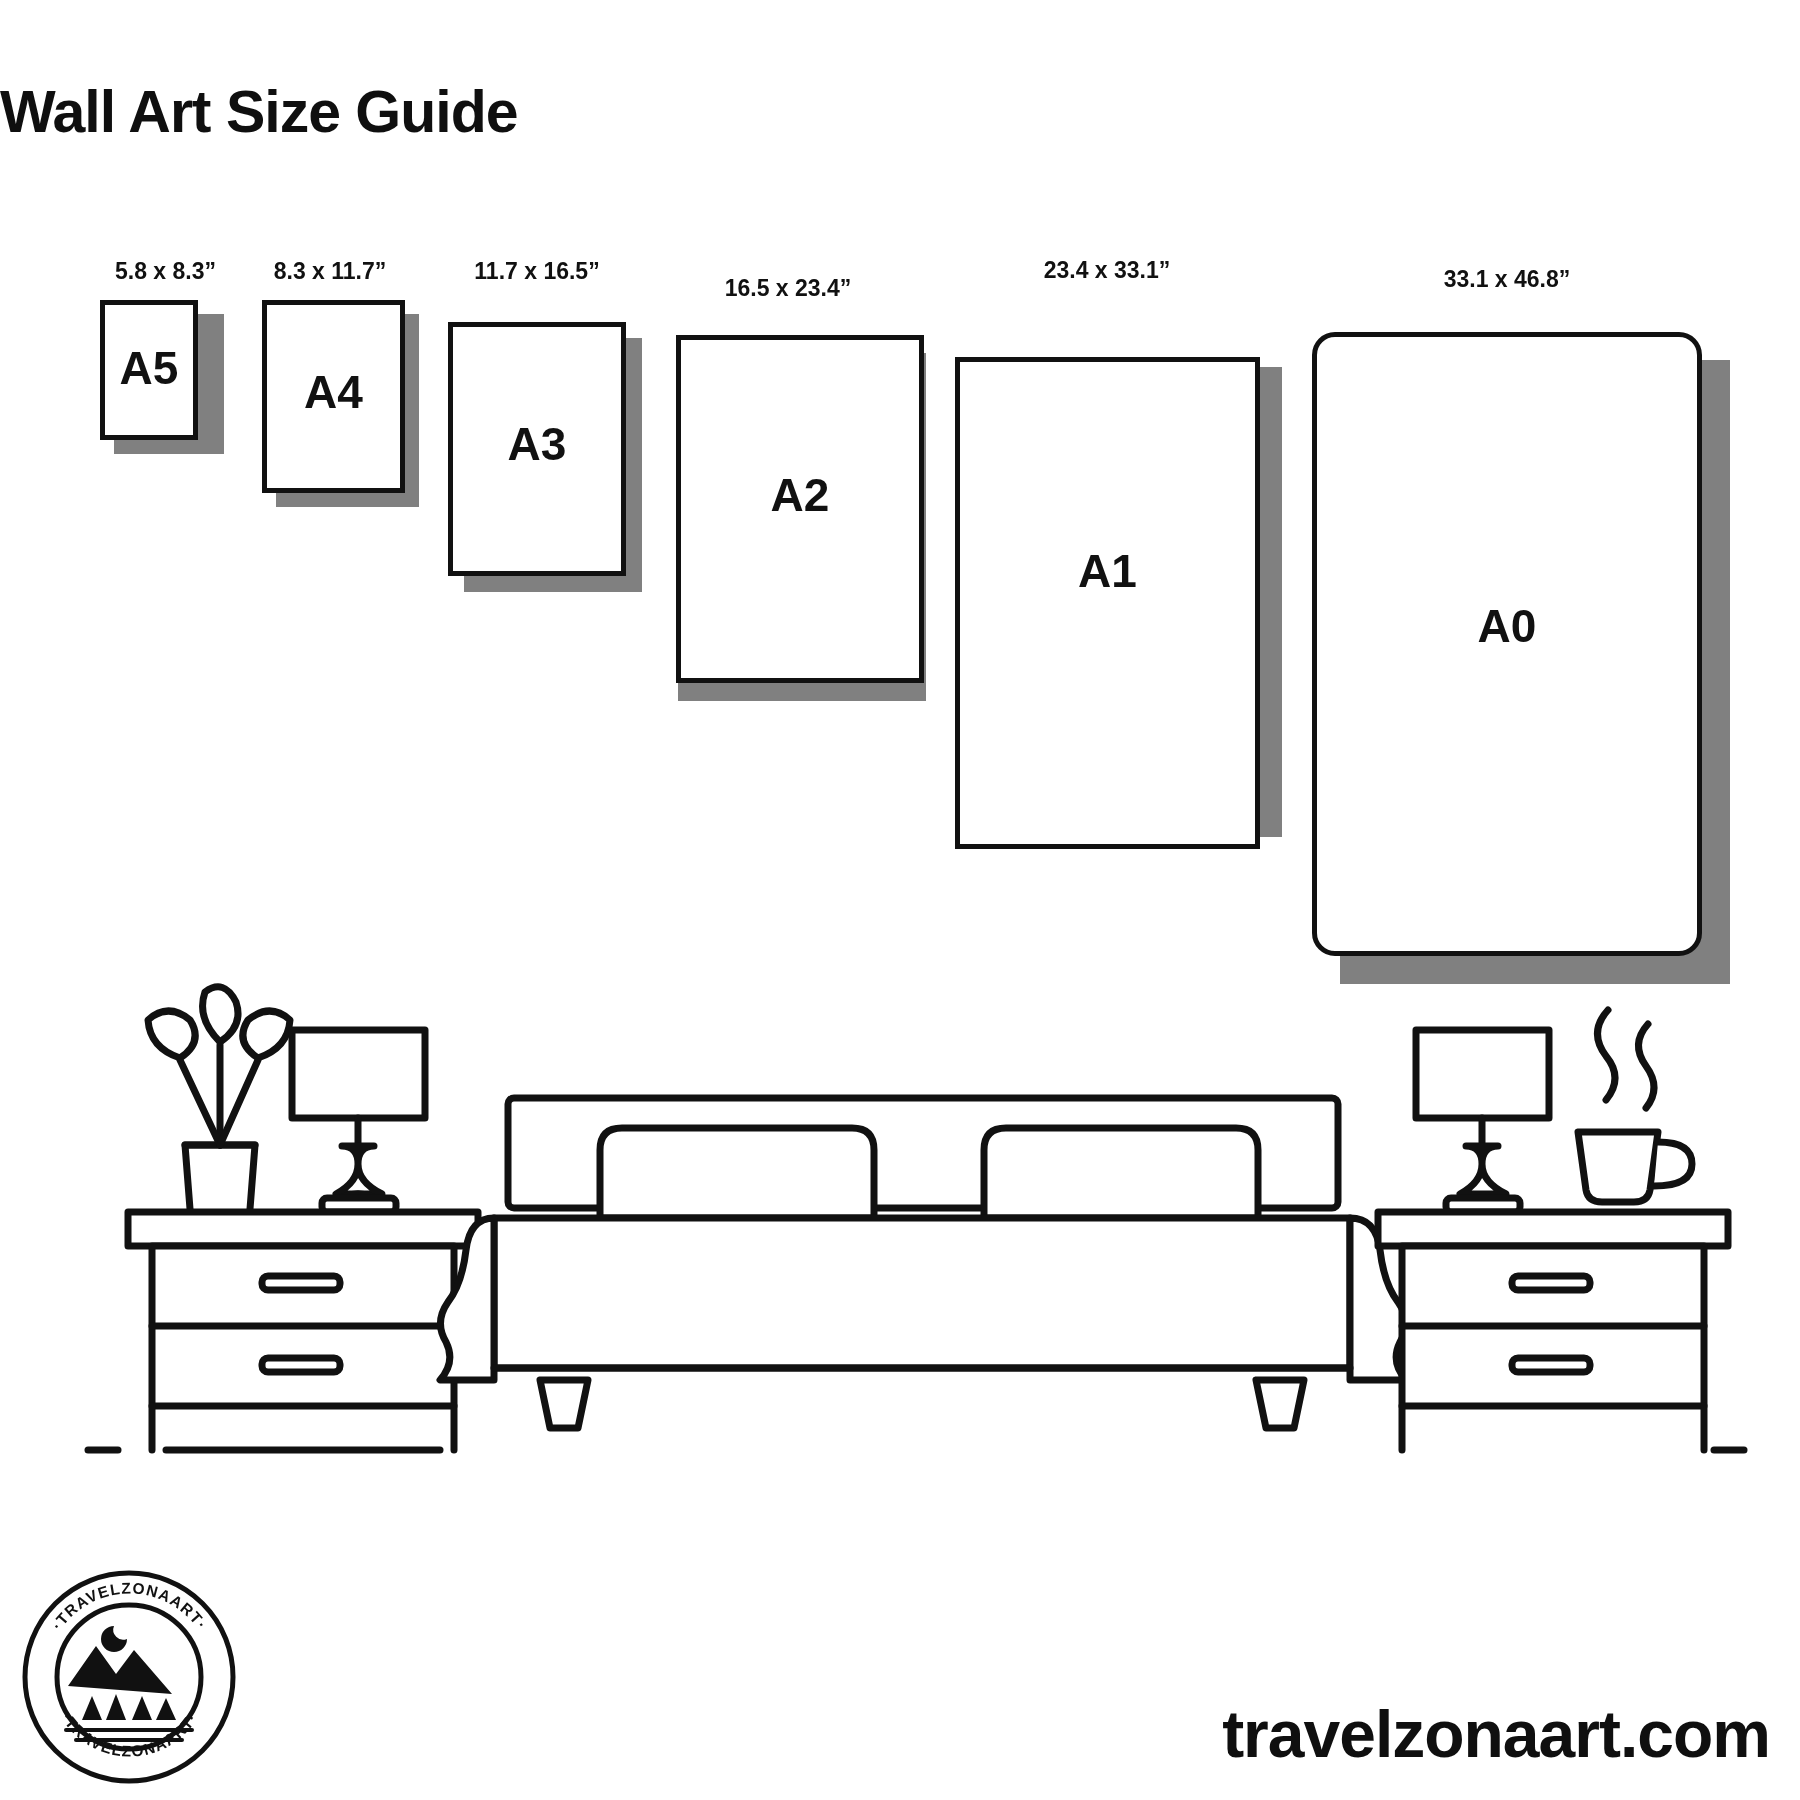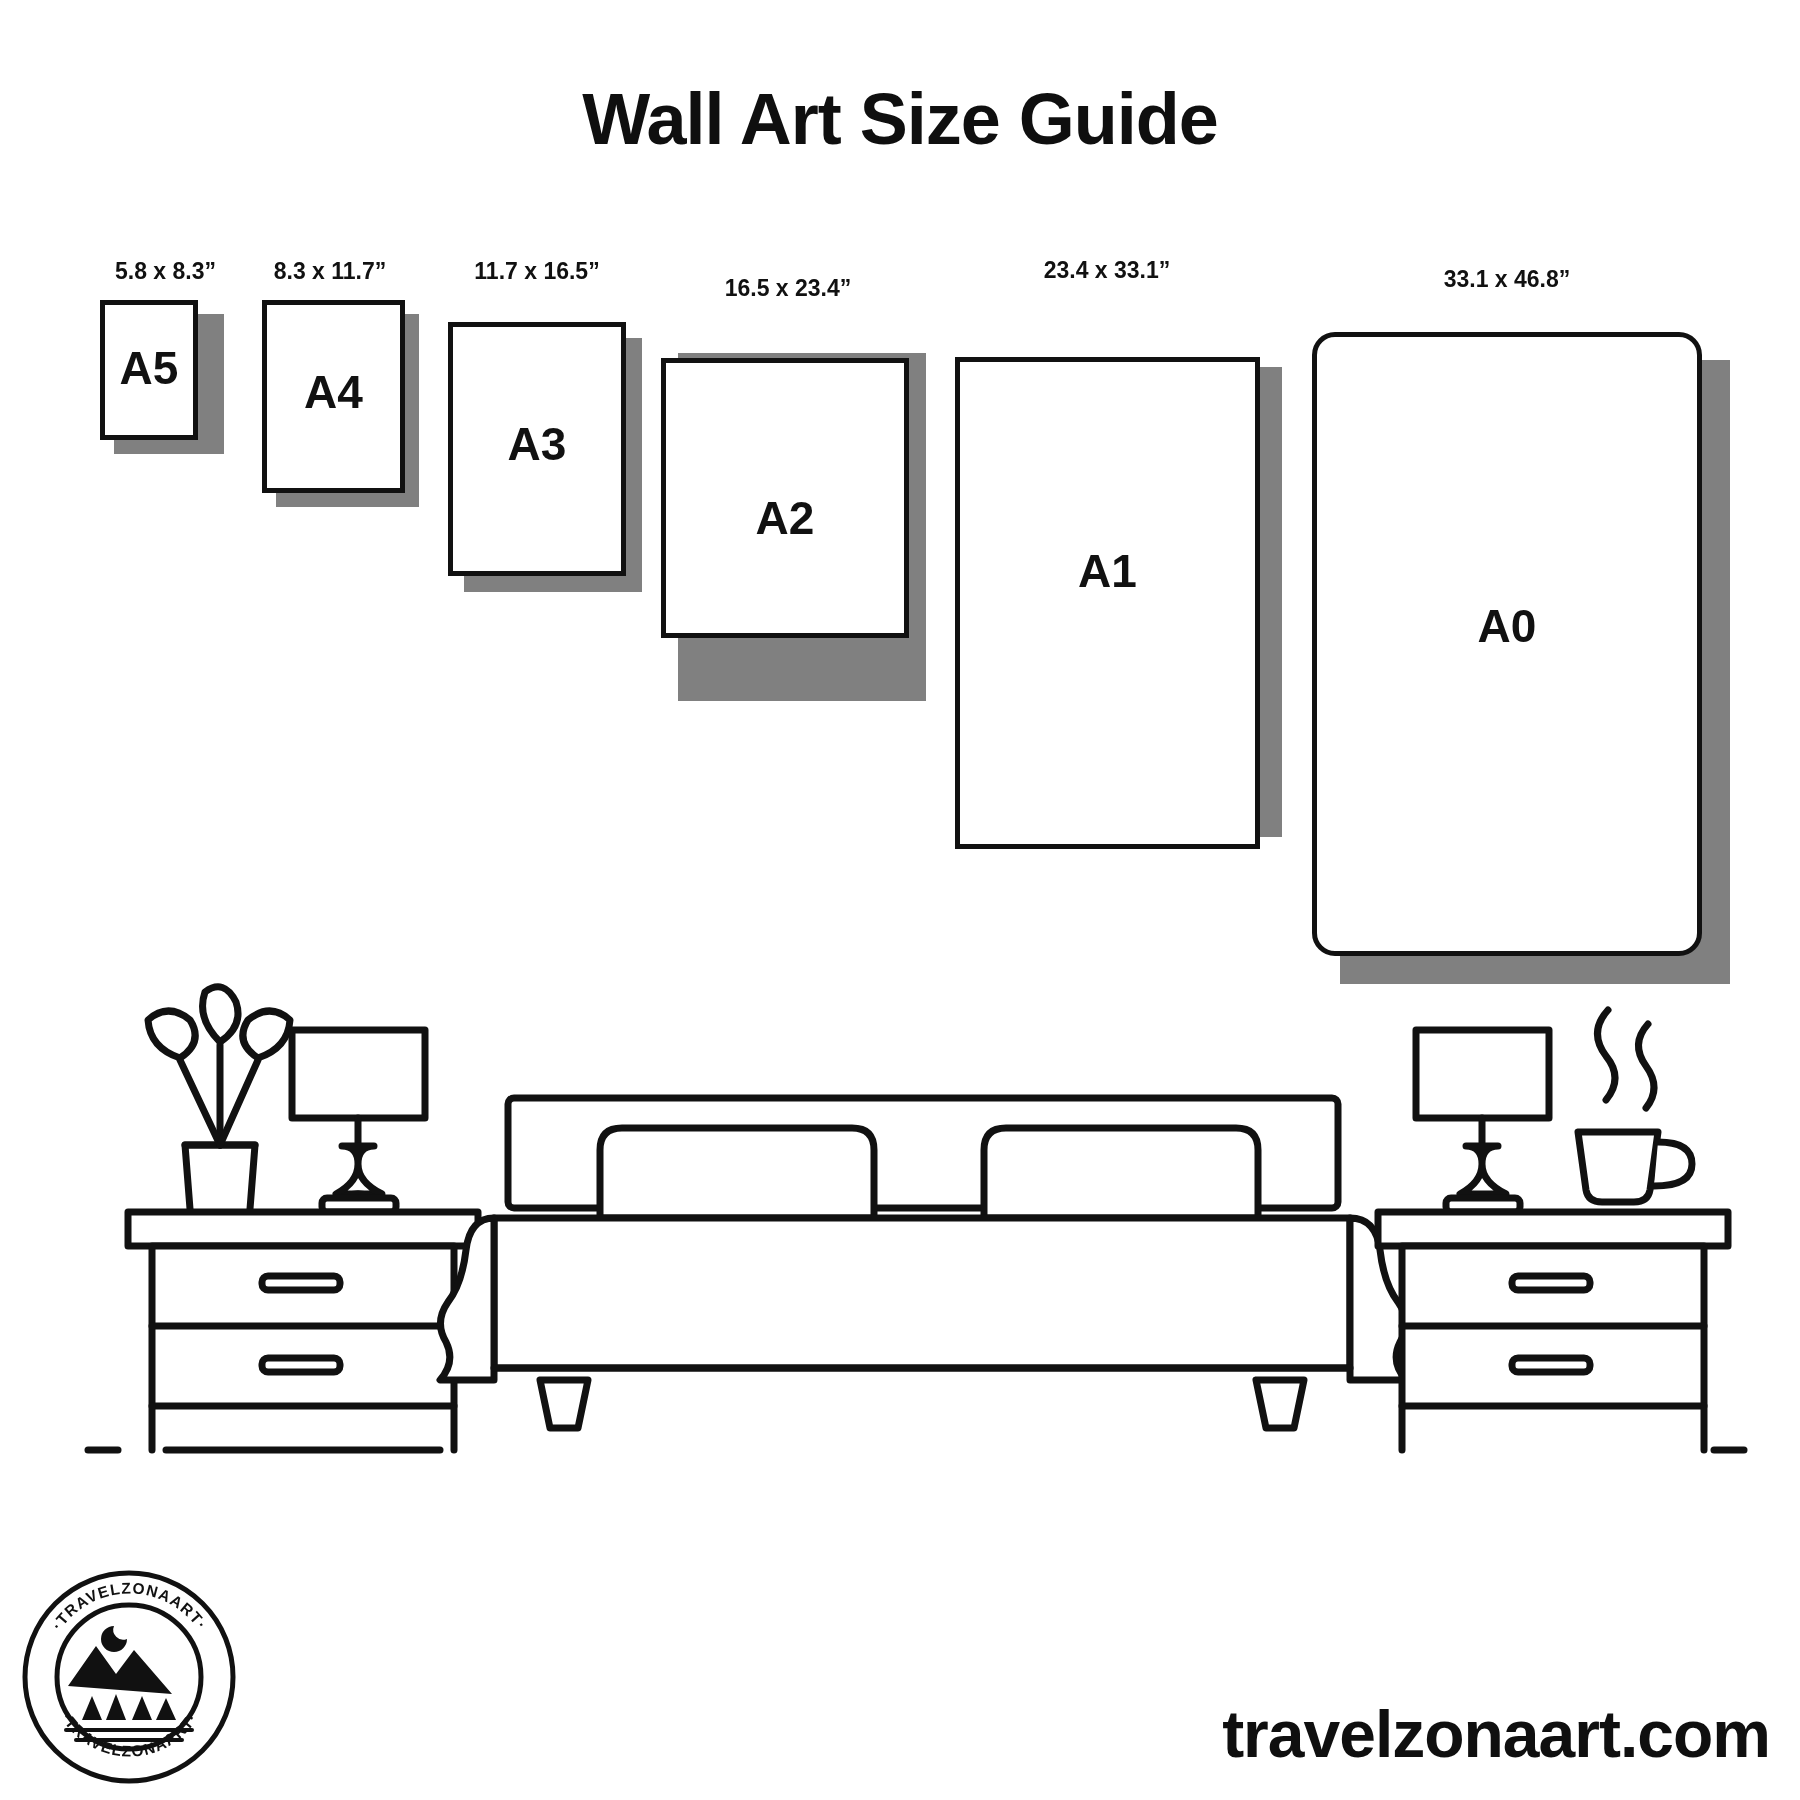--- a/index.html
+++ b/index.html
@@ -15,22 +15,22 @@
     font-family: "Liberation Sans", sans-serif;
     color: #111111;
   }
 
   
   .title {
     position: absolute;
     top: 78px;
     left: 0;
     width: 1800px;
-    text-align: center;
-    font-size: 72px;
+    text-align: left;
+    font-size: 59px;
     font-weight: bold;
     letter-spacing: -1px;
     color: #0f0f0f;
   }
 
   
   #frames-row {
     position: absolute;
     left: 0;
     top: 0;
@@ -127,21 +127,21 @@
     <div class="frame-label" style="top:-64px; left:89px;">11.7 x 16.5”</div>
     <div class="frame-shadow" style="left:16px; top:16px; width:178px; height:254px;"></div>
     <div class="frame-box" style="left:0; top:0; width:178px; height:254px;">
       <div class="frame-name" style="top:90px;">A3</div>
     </div>
   </div>
 
   <div class="frame-group" style="left:660px; top:335px; width:270px; height:360px;">
     <div class="frame-label" style="top:-77px; left:128px;margin-top:17px;">16.5 x 23.4”</div>
     <div class="frame-shadow" style="left:18px; top:18px; width:248px; height:348px;"></div>
-    <div class="frame-box" style="left:1px; top:0; width:248px; height:280px;margin-top:23px;">
+    <div class="frame-box" style="left:16px; top:0; width:248px; height:348px;">
       <div class="frame-name" style="top:128px;">A2</div>
     </div>
   </div>
 
   <div class="frame-group" style="left:955px; top:345px; width:330px; height:480px;">
     <div class="frame-label" style="top:-88px; left:152px;">23.4 x 33.1”</div>
     <div class="frame-shadow" style="left:22px; top:22px; width:305px; height:470px;"></div>
     <div class="frame-box" style="left:0; top:12px; width:305px; height:492px;">
       <div class="frame-name" style="top:182px;">A1</div>
     </div>

